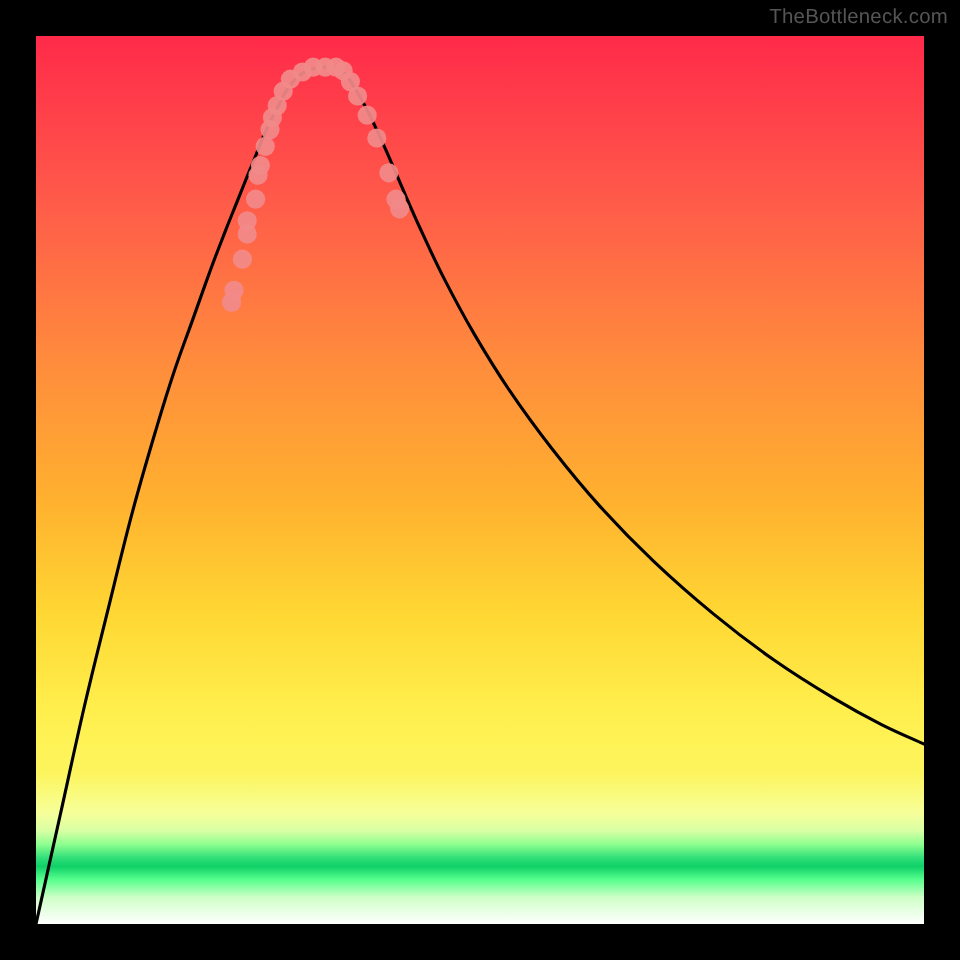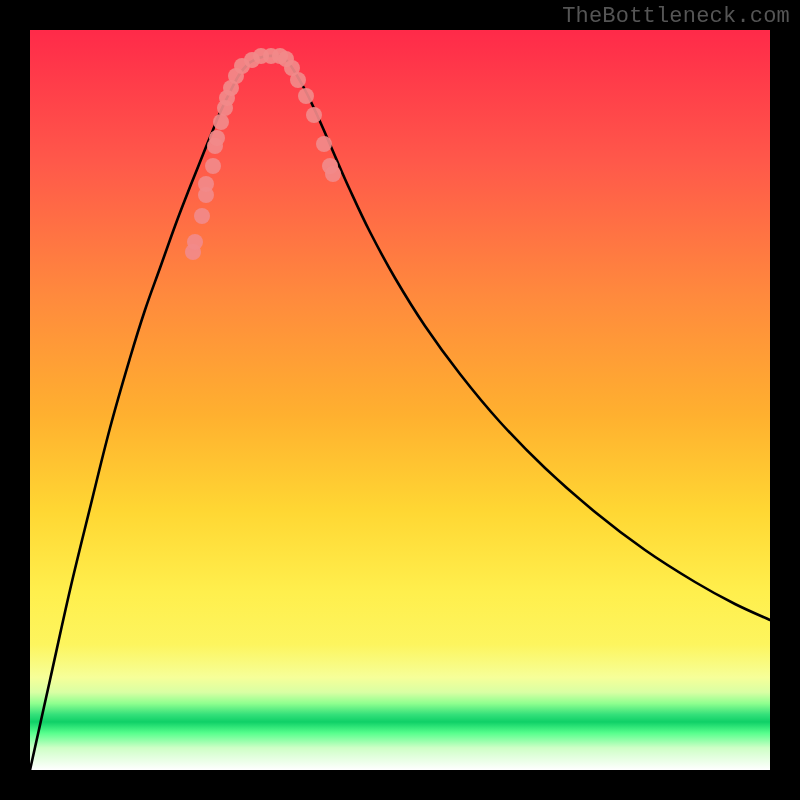--- a/index.html
+++ b/index.html
@@ -43,22 +43,22 @@
   }
   svg.curve {
     position: absolute;
     left: 0; top: 0;
     width: 740px; height: 740px;
   }
   .watermark {
     position: absolute;
     top: 4px;
     right: 10px;
-    font-family: Liberation Mono, monospace;
-    font-size: 22px;
+    font-family: Liberation Sans, sans-serif;
+    font-size: 17px;
     color: #555;
     letter-spacing: 0.2px;
     user-select: none;
   }
 </style>
 </head>
 <body>
 
 <div class="frame">
   <div class="watermark">TheBottleneck.com</div>

